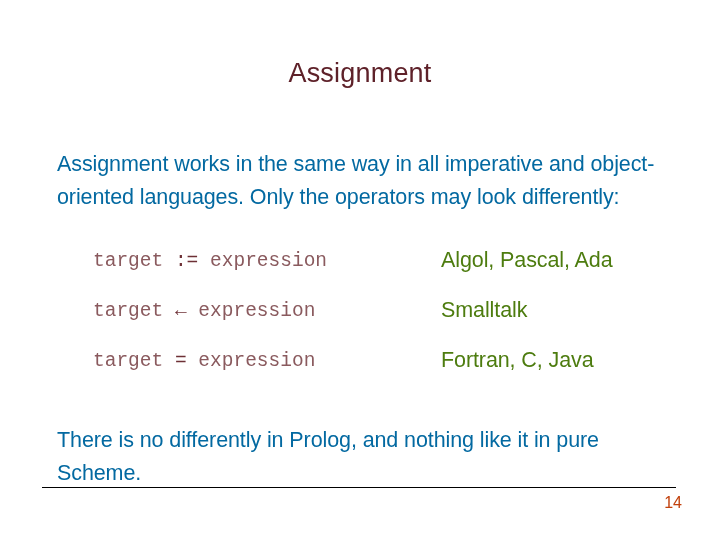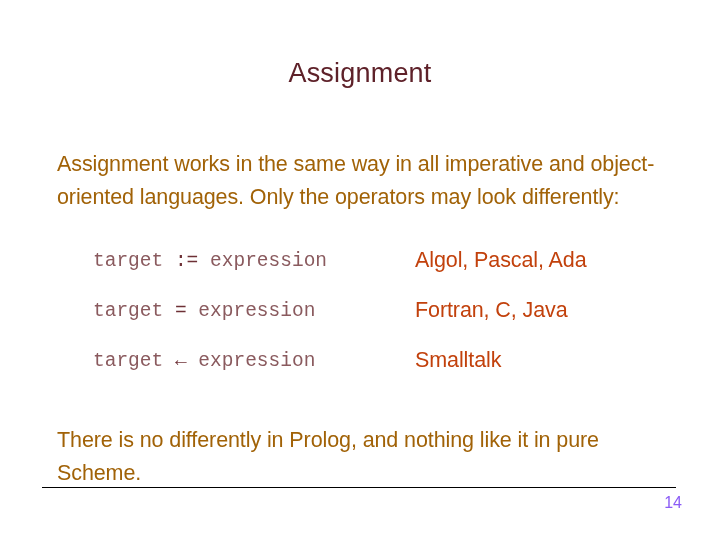--- a/index.html
+++ b/index.html
@@ -37,21 +37,21 @@
   }
 
   
   .body-text {
     position: absolute;
     left: 57px;
     width: 610px;
     font-family: "Liberation Sans", sans-serif;
     font-size: 21.5px;
     font-weight: normal;
-    color: #a16207;
+    color: #0369a1;
     line-height: 33px;
     letter-spacing: -0.1px;
   }
   .intro-paragraph {
     top: 126px;
   }
   .outro-paragraph {
     top: 402px;
   }
 
@@ -76,73 +76,73 @@
     color: #8a5a5e;
     white-space: pre;
     line-height: 26px;
     margin-left: 8px;
   }
   .operator-code .op {
     color: #6d3036;
   }
   .operator-lang {
     position: absolute;
-    left: 330px;
+    left: 356px;
     top: -3px;
     width: 250px;
     font-family: "Liberation Sans", sans-serif;
     font-size: 21.5px;
-    color: #c2410c;
+    color: #4d7c0f;
     line-height: 30px;
     letter-spacing: -0.1px;
   }
 
   
   .footer-rule {
     position: absolute;
     left: 42px;
     top: 487px;
     width: 634px;
     height: 0;
     border-top: 1.5px solid #000000;
   }
   .page-number {
     position: absolute;
     right: 38px;
     top: 494px;
     font-family: "Liberation Sans", sans-serif;
     font-size: 16px;
-    color: #8b5cf6;
+    color: #c2410c;
     text-align: right;
   }
 </style>
 </head>
 <body>
 
 <div class="slide">
 
   <h1 class="slide-title">Assignment</h1>
 
   <p class="body-text intro-paragraph">Assignment works in the same way in all imperative and object-oriented languages. Only the operators may look differently:</p>
 
   <div class="operator-table">
 
     <div class="operator-row">
       <div class="operator-code"><span>target</span><span> </span><span class="op">:=</span><span> </span><span>expression</span></div>
       <div class="operator-lang">Algol, Pascal, Ada</div>
     </div>
 
     <div class="operator-row">
-      <div class="operator-code"><span>target</span><span> </span><span class="op">=</span><span> </span><span>expression</span></div>
-      <div class="operator-lang">Fortran, C, Java</div>
+      <div class="operator-code"><span>target</span><span> </span><span class="op">←</span><span> </span><span>expression</span></div>
+      <div class="operator-lang">Smalltalk</div>
     </div>
 
     <div class="operator-row">
-      <div class="operator-code"><span>target</span><span> </span><span class="op">←</span><span> </span><span>expression</span></div>
-      <div class="operator-lang">Smalltalk</div>
+      <div class="operator-code"><span>target</span><span> </span><span class="op">=</span><span> </span><span>expression</span></div>
+      <div class="operator-lang">Fortran, C, Java</div>
     </div>
 
   </div>
 
   <p class="body-text outro-paragraph">There is no differently in Prolog, and nothing like it in pure Scheme.</p>
 
   <div class="footer-rule"></div>
 
   <div class="page-number">14</div>
 

